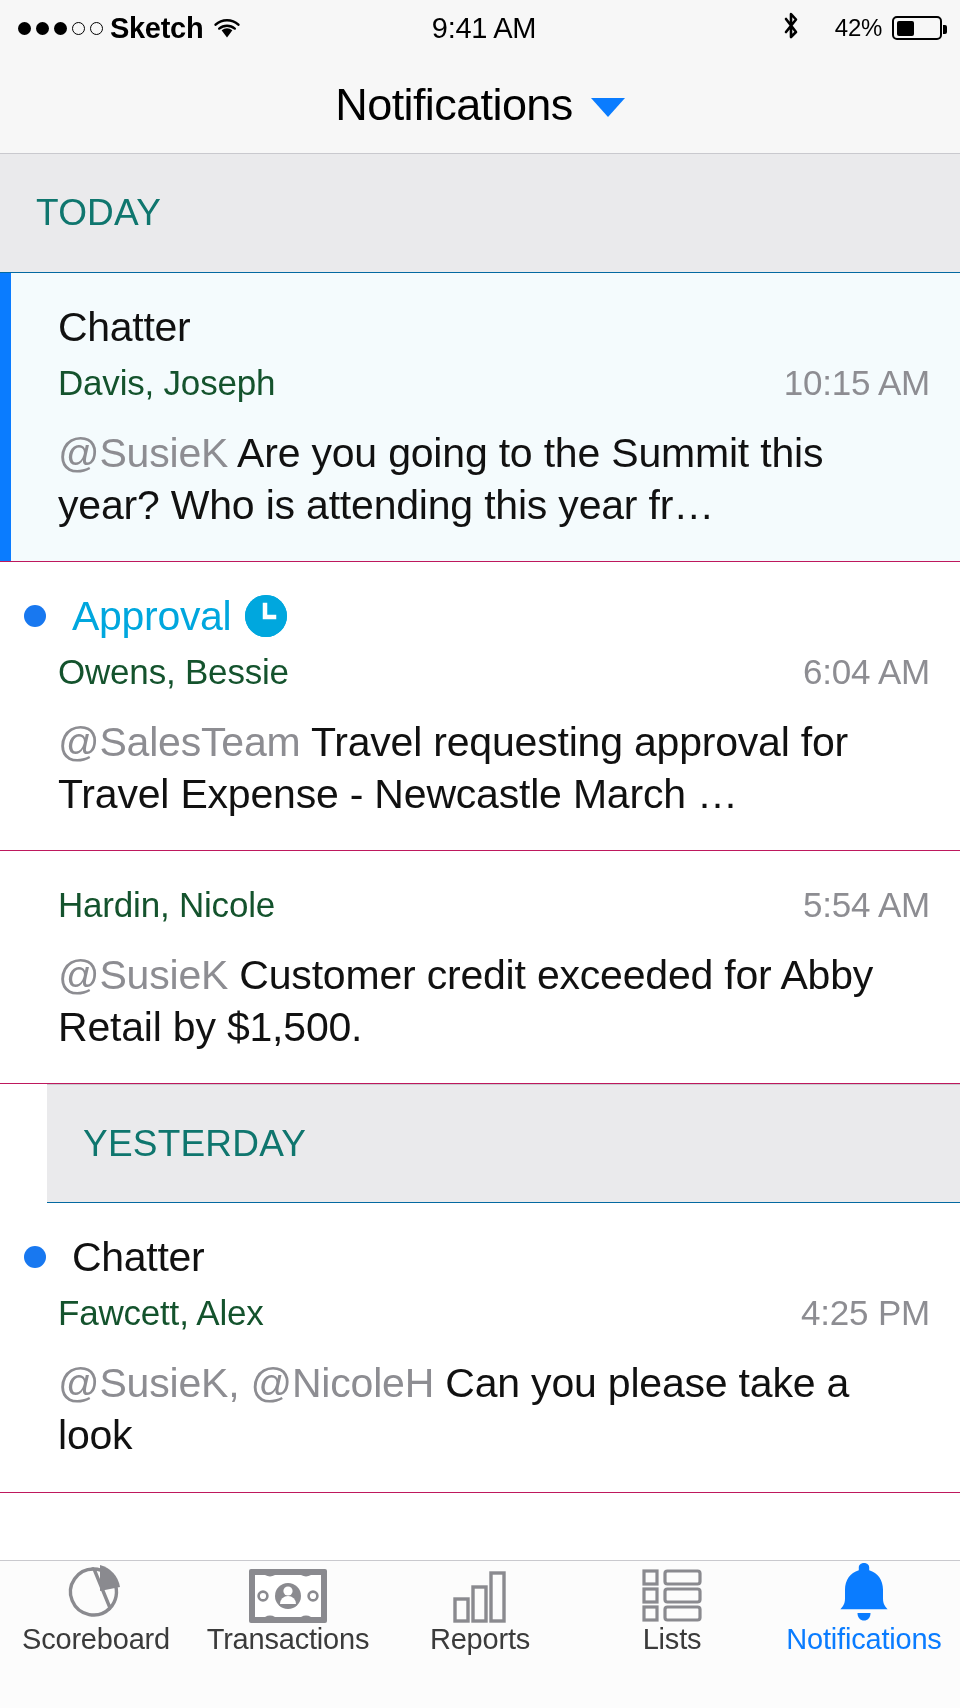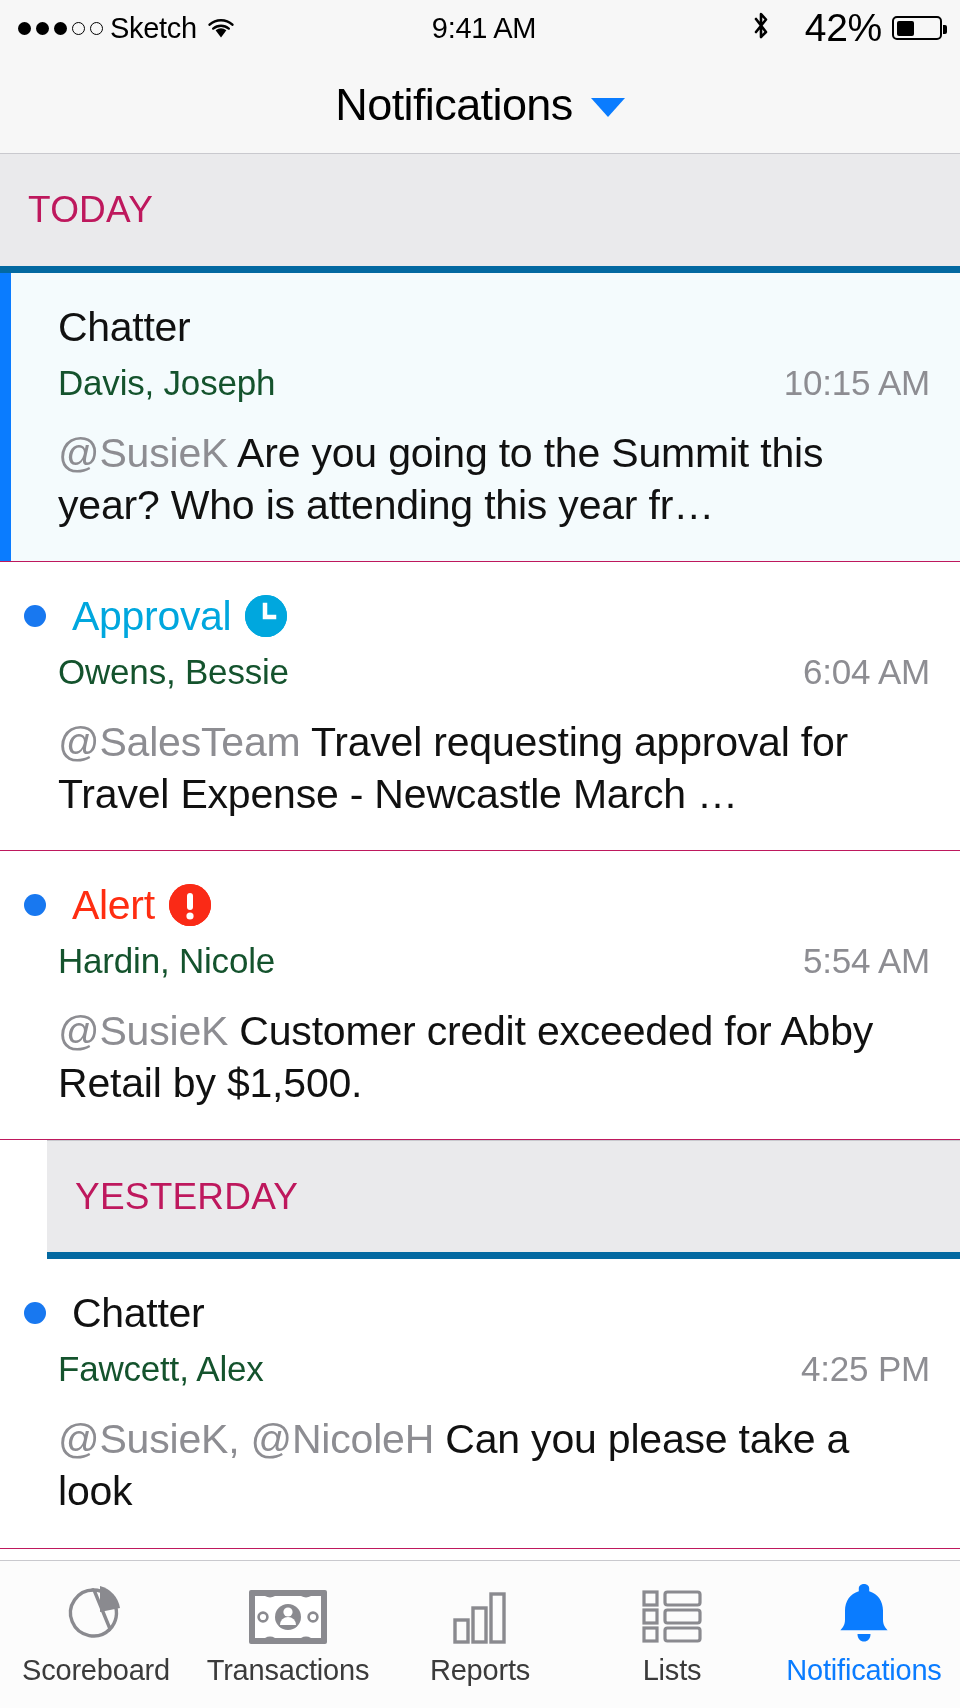--- a/index.html
+++ b/index.html
@@ -18,31 +18,31 @@
     background:#F7F7F7;
     display:flex; align-items:center;
     padding:0 18px;
     position:relative;
   }
   .sb-left { display:flex; align-items:center; gap:7px; }
   .dots { display:flex; align-items:center; gap:5px; }
   .dot-f, .dot-e { width:13px; height:13px; border-radius:50%; }
   .dot-f { background:#000; }
   .dot-e { border:1.8px solid #000; background:transparent; }
-  .carrier { font-size:29px; color:#000; letter-spacing:-0.3px; font-weight:400; }
+  .carrier { font-size:29px; color:#000; letter-spacing:-0.3px; font-weight:700; }
   .wifi { margin-left:2px; display:flex; align-items:center; }
   .sb-center {
     position:absolute; left:8px; right:0; text-align:center;
     font-size:29px; color:#000; letter-spacing:-0.3px; pointer-events:none;
   }
   .sb-right {
     margin-left:auto; display:flex; align-items:center; gap:10px;
     position:relative; z-index:2;
   }
-  .batt-pct { font-size:39px; color:#000; letter-spacing:-0.3px;margin-left:24px; }
+  .batt-pct { font-size:24px; color:#000; letter-spacing:-0.3px;margin-left:24px; }
   .batt {
     width:50px; height:24px; border:2.5px solid #000; border-radius:5px;
     position:relative; display:flex; align-items:center; padding:2.5px;
   }
   .batt:after {
     content:""; position:absolute; right:-7px; top:7px;
     width:4px; height:9px; background:#000; border-radius:0 2px 2px 0;
   }
   .batt-fill { height:100%; background:#000; border-radius:2px; }
 
@@ -56,25 +56,25 @@
     box-shadow:0 1px 0 rgba(0,0,0,0.04);
   }
   .nav-title { font-size:45px; color:#000; letter-spacing:-0.6px; }
   .caret { width:0; height:0; border-left:17px solid transparent; border-right:17px solid transparent;
            border-top:19px solid #0A7CFF; margin-top:6px; }
 
   
   .list { flex:1 1 auto; overflow:hidden; background:#fff; position:relative; }
   .section-head {
     background:#EAEAEC;
-    border-bottom:7px solid #0369a1;
+    border-bottom:1px solid #0369a1;
     height:119px;
     display:flex; align-items:center;
-    padding-left:28px;
-    font-size:37px; color:#be185d; letter-spacing:0.2px;
+    padding-left:36px;
+    font-size:37px; color:#0f766e; letter-spacing:0.2px;
   }
   .section-head.below { border-top:1px solid #C9C9CE;margin-left:47px; }
 
   .row { position:relative; background:#fff; padding:26px 30px 30px 58px; border-bottom:1px solid #be185d; }
   .row.highlight { background:#F4FBFD; padding-left:58px; }
   .row.highlight:before {
     content:""; position:absolute; left:0; top:0; bottom:0; width:11px; background:#0A7CFF;
   }
   .title-line { display:flex; align-items:center; gap:14px; height:56px; }
   .unread { width:22px; height:22px; border-radius:50%; background:#1878F0; flex:0 0 22px; margin-left:-34px; margin-right:12px; }
@@ -93,21 +93,21 @@
   .body .txt { color:#111; }
 
   
   .tabbar {
     flex:0 0 148px; height:148px;
     background:#FCFCFC;
     border-top:1px solid #C9C9CE;
     box-shadow:0 -1px 3px rgba(0,0,0,0.06);
     display:flex;
   }
-  .tab { flex:1 1 0; display:flex; flex-direction:column; align-items:center; justify-content:center; gap:10px; }
+  .tab { flex:1 1 0; display:flex; flex-direction:column; align-items:center; }
   .tab .ticon { height:62px; display:flex; align-items:flex-end; justify-content:center; }
   .tab .tlabel { font-size:29px; color:#3b3b3b; letter-spacing:-0.2px; }
   .tab.active .tlabel { color:#0A7CFF; }
 </style>
 </head>
 <body>
 
 <div id="app">
 
   <div class="statusbar">
@@ -180,31 +180,20 @@
        <div class="meta">
          <span class="who">Owens, Bessie</span>
          <span class="when">6:04 AM</span>
        </div>
        <div class="body">
          <span class="mention">@SalesTeam</span>
          <span class="txt">Travel requesting approval for Travel Expense - Newcastle March …</span>
        </div>
       </div>
       <div class="row">
-        <div class="title-line">
-         <span class="unread"></span>
-         <span class="rtitle" style="color:#FF2D11">Alert</span>
-         <span class="badge excl">
-            <svg width="42" height="42" viewBox="0 0 42 42">
-              <circle cx="21" cy="21" r="21" fill="#FA2A16"></circle>
-     <rect x="18" y="9" width="6" height="17" rx="3" fill="#fff"></rect>
-     <circle cx="21" cy="32" r="3.6" fill="#fff"></circle>
-            </svg>
-          </span>
-       </div>
        <div class="meta">
          <span class="who">Hardin, Nicole</span>
          <span class="when">5:54 AM</span>
        </div>
        <div class="body">
          <span class="mention">@SusieK</span>
          <span class="txt">Customer credit exceeded for Abby Retail by $1,500.</span>
        </div>
       </div>
       <div class="section-head below">YESTERDAY</div>

